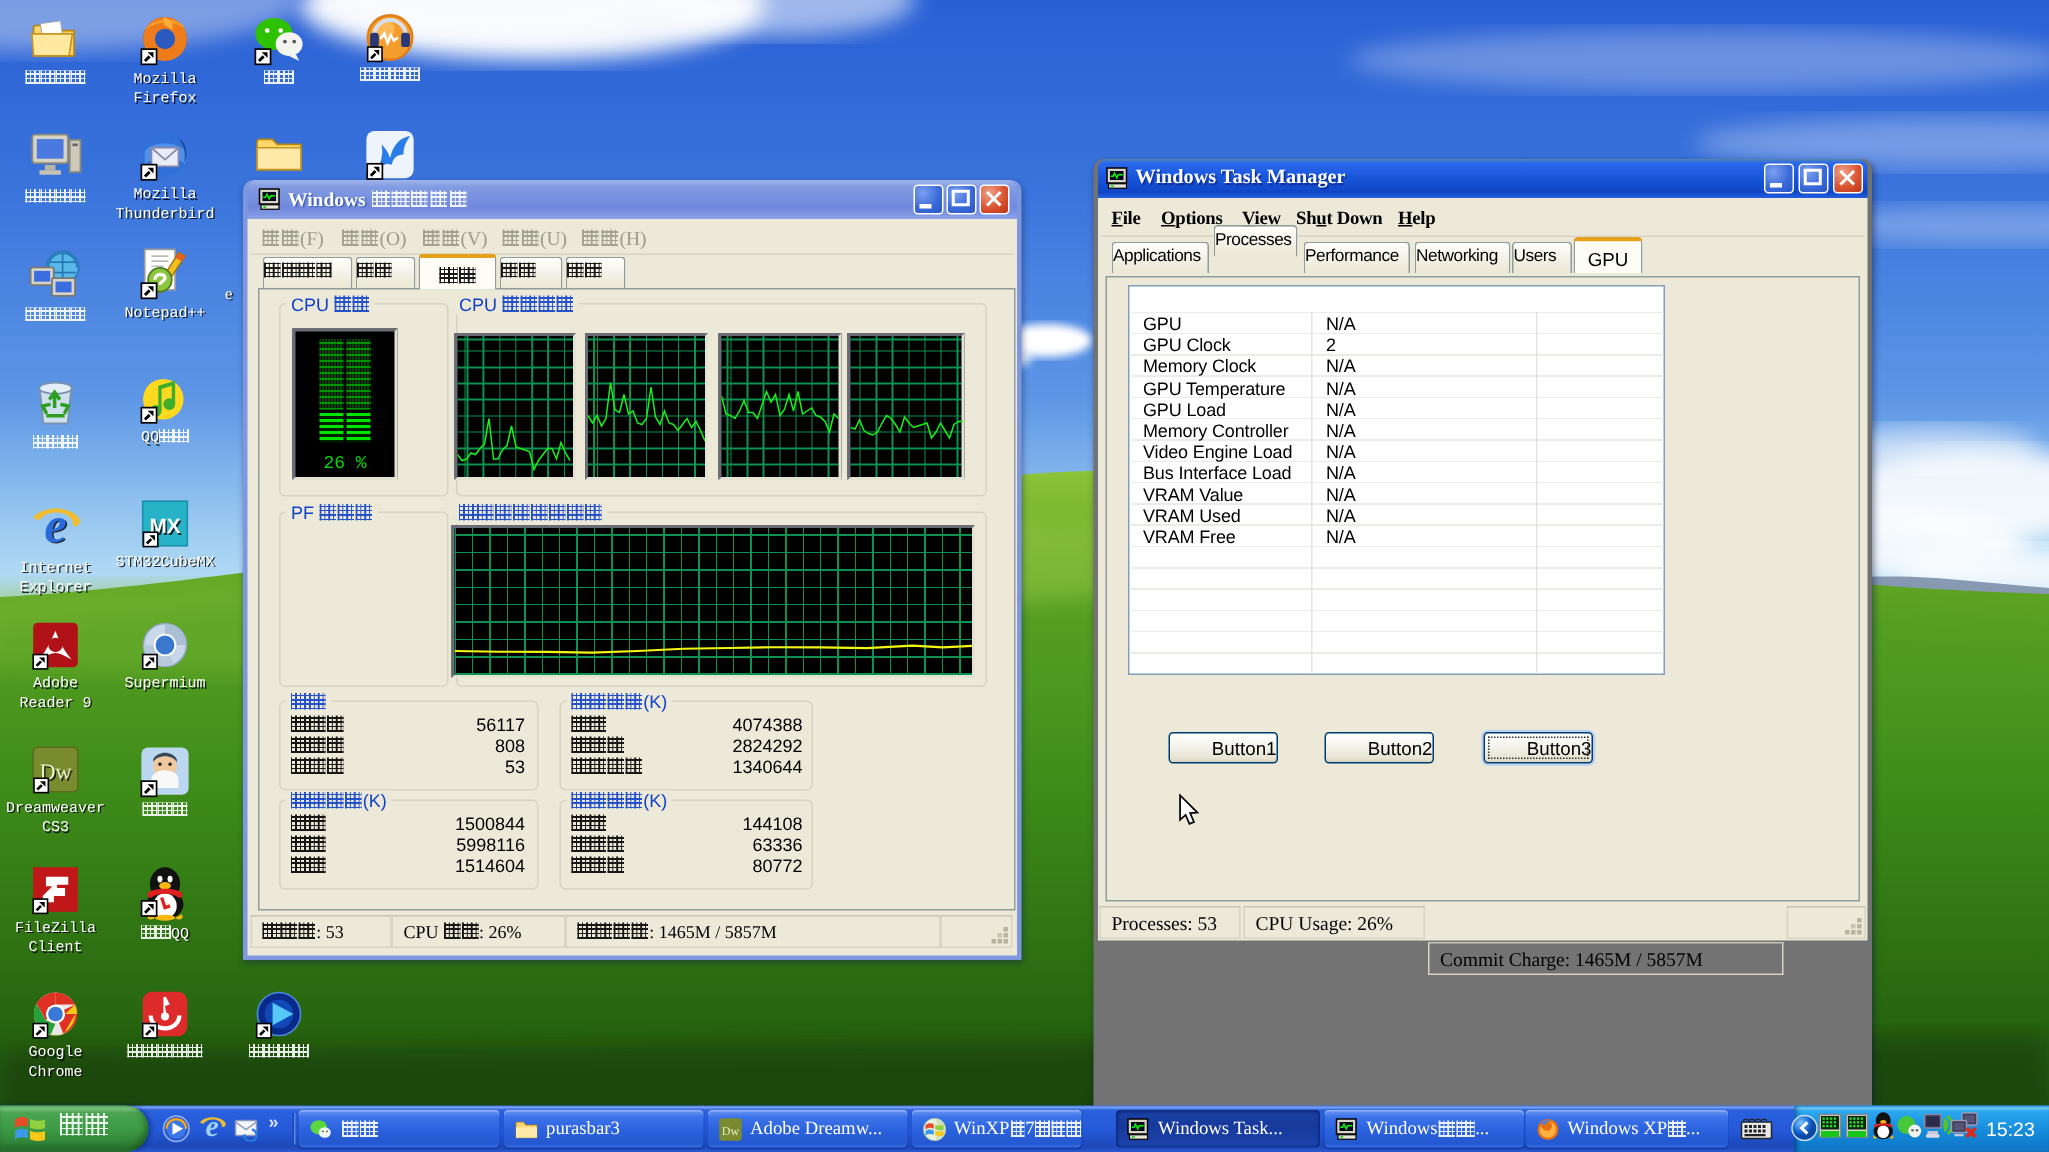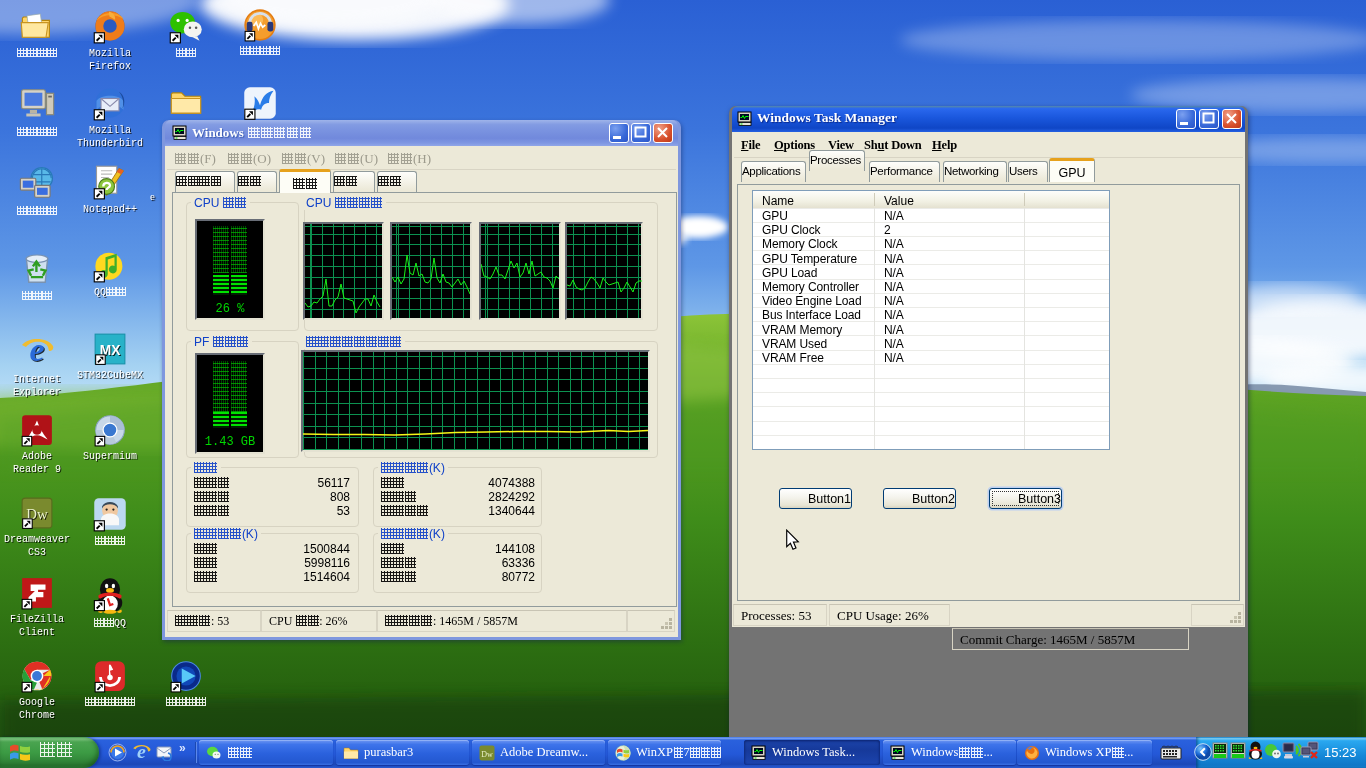--- a/index.html
+++ b/index.html
@@ -354,27 +354,20 @@
   <div class="gl" style="left:213px;top:381px"><i class="cj"></i><i class="cj"></i><i class="cj"></i><i class="cj"></i>(K)</div>
 
   <div class="blk" style="left:30px;top:73px;width:70px;height:101px;border:2px solid;border-color:#686d76 #e4e2d2 #e4e2d2 #686d76">
     <div class="a dimled" style="left:16px;top:5px;width:16px;height:47px"></div>
     <div class="a dimled" style="left:34px;top:5px;width:16px;height:47px"></div>
     <div class="a brtled" style="left:16px;top:54px;width:16px;height:20px"></div>
     <div class="a brtled" style="left:34px;top:54px;width:16px;height:20px"></div>
     <div class="a" style="left:0;top:81px;width:66px;text-align:center;font:12px 'Liberation Mono';color:#00d800">26 %</div>
   </div>
 
-  <div class="blk" style="left:30px;top:207px;width:70px;height:101px;border:2px solid;border-color:#686d76 #e4e2d2 #e4e2d2 #686d76">
-    <div class="a dimled" style="left:16px;top:6px;width:16px;height:51px"></div>
-    <div class="a dimled" style="left:34px;top:6px;width:16px;height:51px"></div>
-    <div class="a brtled" style="left:16px;top:57px;width:16px;height:16px"></div>
-    <div class="a brtled" style="left:34px;top:57px;width:16px;height:16px"></div>
-    <div class="a" style="left:0;top:80px;width:66px;text-align:center;font:12px 'Liberation Mono';color:#00d800">1.43 GB</div>
-  </div>
 
   <div class="blk gph" style="left:138px;top:76px;width:81px;height:98px"><svg width="77" height="94" viewBox="0 0 77 94" preserveAspectRatio="none">
           <polyline fill="none" stroke="#18f018" stroke-width="1" points="0,79 3,83 6,82 9,78 12,79 15,75 18,72 21,55 24,82 27,82 30,76 33,73 36,60 39,74 42,75 45,76 48,77 51,89 54,83 57,79 60,75 63,75 66,82 69,71 72,78 75,83"></polyline>
         </svg></div>
   <div class="blk gph" style="left:225px;top:76px;width:82px;height:98px"><svg width="78" height="94" viewBox="0 0 78 94" preserveAspectRatio="none">
           <polyline fill="none" stroke="#18f018" stroke-width="1" points="0,53 3,58 6,53 9,60 12,55 15,31 18,49 21,51 24,39 27,52 30,50 33,58 36,59 39,55 42,34 45,54 48,59 51,50 54,58 57,59 60,63 63,59 66,55 69,61 72,57 75,63 78,70"></polyline>
         </svg></div>
   <div class="blk gph" style="left:314px;top:76px;width:82px;height:98px"><svg width="78" height="94" viewBox="0 0 78 94" preserveAspectRatio="none">
           <polyline fill="none" stroke="#18f018" stroke-width="1" points="0,40 3,52 6,53 9,55 12,50 15,43 18,51 21,51 24,55 27,46 30,37 33,44 36,39 39,53 42,49 45,39 48,50 51,37 54,52 57,50 60,48 63,53 66,54 69,57 72,64 75,52 78,55"></polyline>
         </svg></div>
@@ -454,26 +447,20 @@
   <div class="a" style="left:2px;top:25px;width:509px;height:1px;background:#d8d4c4"></div>
   <div class="tab" style="left:9px;top:29px;width:65px">Applications</div>
   <div class="tab" style="left:77px;top:18px;width:56px">Processes</div>
   <div class="tab" style="left:137px;top:29px;width:71px">Performance</div>
   <div class="tab" style="left:211px;top:29px;width:64px">Networking</div>
   <div class="tab" style="left:276px;top:29px;width:40px">Users</div>
   <div class="tabs" style="left:317px;top:26px;width:46px">GPU</div>
   <div class="pane" style="left:5px;top:52px;width:503px;height:417px"></div>
 
   <div class="a" style="left:20px;top:58px;width:358px;height:260px;border:1px solid #7f9db9;background:#fff;box-sizing:border-box">
-    <div class="a" style="left:0;top:0;width:356px;height:17px;background:linear-gradient(180deg,#fdfdfb,#f2f1e4 60%,#e4e1d0);border-bottom:1px solid #cfccba">
-      <div class="a" style="left:9px;top:2.5px;font-size:12px">Name</div>
-      <div class="a" style="left:131px;top:2.5px;font-size:12px">Value</div>
-      <div class="a" style="left:121px;top:2px;width:1px;height:13px;background:#cfccba"></div>
-      <div class="a" style="left:271px;top:2px;width:1px;height:13px;background:#cfccba"></div>
-    </div>
     <div class="a lvg" style="left:0;top:17px;width:356px;height:241px"></div>
     <div class="a" style="left:121px;top:17px;width:1px;height:241px;background:#e4e4e0"></div>
     <div class="a" style="left:271px;top:17px;width:1px;height:241px;background:#e4e4e0"></div>
     <div class="lr" style="top:18px">
           <span>GPU</span>
           <b>N/A</b>
         </div>
     <div class="lr" style="top:32.2px">
           <span>GPU Clock</span>
           <b>2</b>
@@ -496,21 +483,21 @@
         </div>
     <div class="lr" style="top:103.2px">
           <span>Video Engine Load</span>
           <b>N/A</b>
         </div>
     <div class="lr" style="top:117.4px">
           <span>Bus Interface Load</span>
           <b>N/A</b>
         </div>
     <div class="lr" style="top:131.6px">
-          <span>VRAM Memory</span>
+          <span>VRAM Value</span>
           <b>N/A</b>
         </div>
     <div class="lr" style="top:145.8px">
           <span>VRAM Used</span>
           <b>N/A</b>
         </div>
     <div class="lr" style="top:160px">
           <span>VRAM Free</span>
           <b>N/A</b>
         </div>

